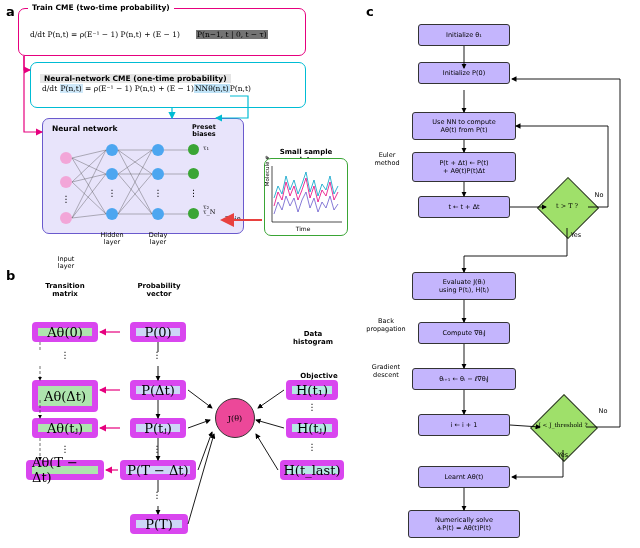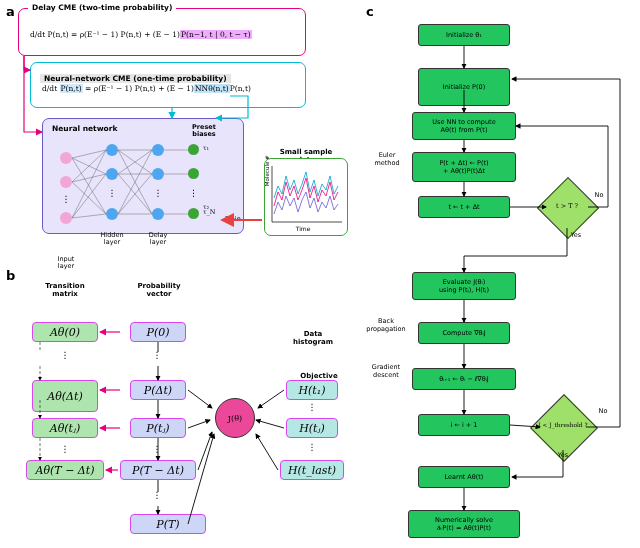--- a/index.html
+++ b/index.html
@@ -43,21 +43,21 @@
   }
   .a-nn-title{
     position:absolute;left:40px;top:74px;background:#e5e5e5;padding:0 4px;
     font-size:7.5px;font-weight:bold;color:#000;
   }
   .eq{
     font-family:"DejaVu Serif", serif;
     font-size:7.5px;
     white-space:nowrap;
   }
-  .hl-green{background:#f0abfc;padding:0 1px;}
+  .hl-green{background:#737373;padding:0 1px;margin-left:16px;}
   .hl-blue{background:#bfe3f7;padding:0 1px;}
   .hl-cyan{background:#cfe9fa;padding:0 1px;}
   .a-nnbox{
     left:42px;top:118px;width:202px;height:116px;
     border:1.4px solid #6a5acd;border-radius:7px;background:#e8e4fb;
   }
   .a-nnbox-title{
     position:absolute;left:52px;top:124px;font-size:7.5px;font-weight:bold;
   }
   .a-sample{
@@ -67,40 +67,40 @@
   .a-sample-title{
     position:absolute;left:266px;top:148px;width:80px;text-align:center;
     font-size:7px;font-weight:bold;line-height:1.15;
   }
   .node{position:absolute;border-radius:50%;}
   .lbl{position:absolute;font-size:6.5px;text-align:center;line-height:1.15;}
 
   
   .bbox{
     position:absolute;box-sizing:border-box;
-    border:1px solid #d946ef;border-radius:4px;
+    border:6px solid #d946ef;border-radius:4px;
     display:flex;align-items:center;justify-content:center;
-    font-size:11px;font-family:"DejaVu Serif",serif;font-style:italic;
+    font-size:13px;font-family:"DejaVu Serif",serif;
   }
   .bgreen{background:#aee5ae;}
   .bblue{background:#cdd6f7;}
   .bteal{background:#b5e8e4;}
   .bhead{position:absolute;font-size:7px;font-weight:bold;text-align:center;line-height:1.2;}
   .dots{position:absolute;font-size:9px;letter-spacing:0;line-height:0.8;text-align:center;}
   .objcircle{
     position:absolute;width:38px;height:38px;border-radius:50%;
     background:#ec4899;border:1px solid #333;
     display:flex;align-items:center;justify-content:center;
     font-size:8px;font-family:"DejaVu Serif",serif;
   }
 
   
   .cbox{
     position:absolute;box-sizing:border-box;
-    background:#22c55e;border:1px solid #333;border-radius:3px;
+    background:#c4b5fd;border:1px solid #333;border-radius:3px;
     display:flex;align-items:center;justify-content:center;
     text-align:center;font-size:6.5px;line-height:1.25;
     font-family:"DejaVu Sans",sans-serif;
   }
   .cdia{
     position:absolute;
     background:#9fe06a;border:1px solid #333;
     transform:rotate(45deg);
   }
   .cdia-label{
@@ -111,21 +111,21 @@
   svg.overlay{position:absolute;left:0;top:0;width:640px;height:548px;pointer-events:none;}
 </style>
 </head>
 <body>
 
 <div class="panel-letter" style="left:6px;top:4px;">a</div>
 <div class="panel-letter" style="left:6px;top:268px;">b</div>
 <div class="panel-letter" style="left:366px;top:4px;">c</div>
 
 <div class="box a-delay"></div>
-<div class="a-delay-title">Delay CME (two-time probability)</div>
+<div class="a-delay-title">Train CME (two-time probability)</div>
 <div class="abs eq" style="left:30px;top:30px;">
   <span>d/dt P(n,t) = ρ(E⁻¹ − 1) P(n,t) + (E − 1)</span><span class="hl-green">P(n−1, t | 0, t − τ)</span>
 </div>
 
 <div class="box a-nn"></div>
 <div class="a-nn-title">Neural-network CME (one-time probability)</div>
 <div class="abs eq" style="left:42px;top:84px;">
   <span>d/dt</span>
   <span class="hl-cyan">P(n,t)</span>
   <span>= ρ(E⁻¹ − 1) P(n,t) + (E − 1)</span><span class="hl-blue">NNθ(n,t)</span><span>P(n,t)</span>
@@ -188,35 +188,35 @@
 <div class="bbox bgreen" style="left:32px;top:380px;width:66px;height:32px;">Aθ(Δt)</div>
 <div class="bbox bgreen" style="left:32px;top:418px;width:66px;height:20px;">Aθ(tⱼ)</div>
 <div class="bbox bgreen" style="left:26px;top:460px;width:78px;height:20px;">Aθ(T − Δt)</div>
 <div class="dots" style="left:56px;top:352px;width:18px;">⋮</div>
 <div class="dots" style="left:56px;top:446px;width:18px;">⋮</div>
 
 <div class="bbox bblue" style="left:130px;top:322px;width:56px;height:20px;">P(0)</div>
 <div class="bbox bblue" style="left:130px;top:380px;width:56px;height:20px;">P(Δt)</div>
 <div class="bbox bblue" style="left:130px;top:418px;width:56px;height:20px;">P(tⱼ)</div>
 <div class="bbox bblue" style="left:120px;top:460px;width:76px;height:20px;">P(T − Δt)</div>
-<div class="bbox bblue" style="left:130px;top:514px;width:76px;height:20px;">P(T)</div>
+<div class="bbox bblue" style="left:130px;top:514px;width:58px;height:20px;">P(T)</div>
 <div class="dots" style="left:148px;top:352px;width:18px;">⋮</div>
 <div class="dots" style="left:148px;top:446px;width:18px;">⋮</div>
 <div class="dots" style="left:148px;top:492px;width:18px;">⋮</div>
 
 <div class="bbox bteal" style="left:286px;top:380px;width:52px;height:20px;">H(t₁)</div>
 <div class="bbox bteal" style="left:286px;top:418px;width:52px;height:20px;">H(tⱼ)</div>
 <div class="bbox bteal" style="left:280px;top:460px;width:64px;height:20px;">H(t_last)</div>
 <div class="dots" style="left:303px;top:404px;width:18px;">⋮</div>
 <div class="dots" style="left:303px;top:444px;width:18px;">⋮</div>
 
 <div class="objcircle" style="left:215px;top:398px;">J(θ)</div>
 
 <div class="cbox" style="left:418px;top:24px;width:92px;height:22px;">Initialize θ₁</div>
-<div class="cbox" style="left:418px;top:68px;width:92px;height:38px;">Initialize P(0)</div>
+<div class="cbox" style="left:418px;top:62px;width:92px;height:22px;">Initialize P(0)</div>
 <div class="cbox" style="left:412px;top:112px;width:104px;height:28px;white-space:pre-line;">Use NN to compute
 Aθ(t) from P(t)</div>
 <div class="cbox" style="left:412px;top:152px;width:104px;height:30px;white-space:pre-line;">P(t + Δt) ← P(t)
 + Aθ(t)P(t)Δt</div>
 <div class="cbox" style="left:418px;top:196px;width:92px;height:22px;">t ← t + Δt</div>
 <div class="cbox" style="left:412px;top:272px;width:104px;height:28px;white-space:pre-line;">Evaluate J(θᵢ)
 using P(tⱼ), H(tⱼ)</div>
 <div class="cbox" style="left:418px;top:322px;width:92px;height:22px;">Compute ∇θᵢJ</div>
 <div class="cbox" style="left:412px;top:368px;width:104px;height:22px;">θᵢ₊₁ ← θᵢ − ℓ∇θᵢJ</div>
 <div class="cbox" style="left:418px;top:414px;width:92px;height:22px;">i ← i + 1</div>

